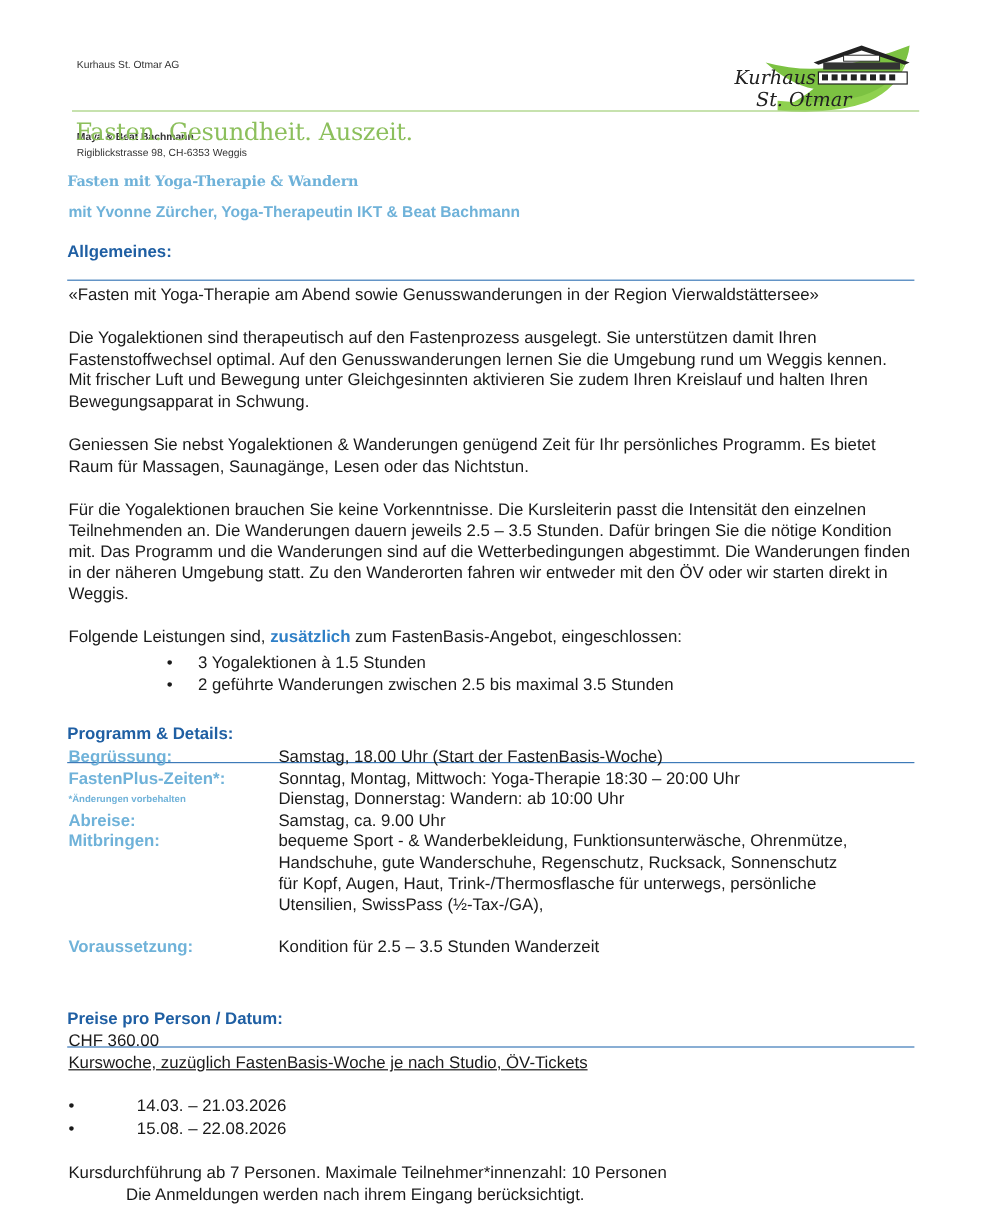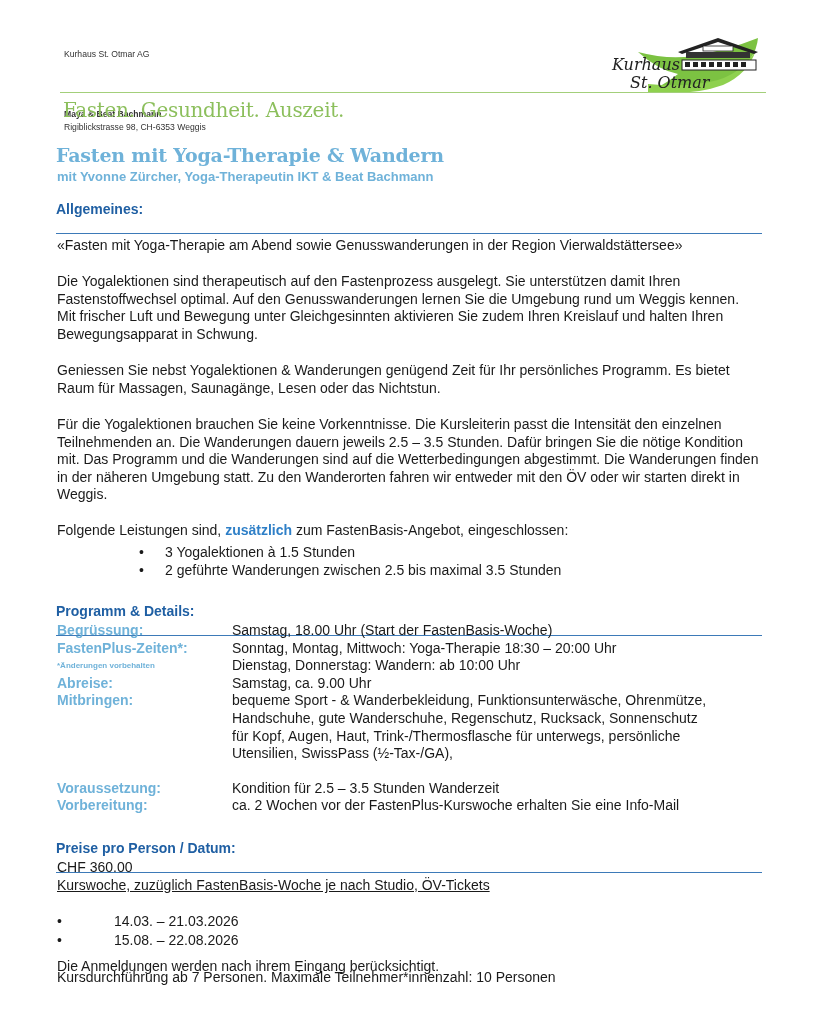--- a/index.html
+++ b/index.html
@@ -13,21 +13,21 @@
   .hdr-mid { position: absolute; left: 222px; top: 48px; font-size: 8.6px; line-height: 12.3px; color: #333; }
   .hdr-mid .row { display: flex; }
   .hdr-mid .k { width: 34px; }
   .logo { position: absolute; left: 608px; top: 30px; width: 160px; height: 72px; }
   .green-rule { position: absolute; left: 60px; top: 92px; width: 706px; height: 1px; background: #a3cf7a; }
 
   .tagline { position: absolute; left: 63px; top: 98px; font-family: "DejaVu Serif", serif; font-size: 20px;
              color: #8cbf5c; letter-spacing: -0.3px; font-weight: normal; }
 
   .title { position: absolute; left: 56px; top: 144px; font-family: "DejaVu Serif", serif; font-weight: bold;
-           font-size: 19px; color: #6fb2d9; letter-spacing: -0.2px; }
+           font-size: 12px; color: #6fb2d9; letter-spacing: -0.2px; }
   .subtitle { position: absolute; left: 57px; top: 169px; font-size: 13px; font-weight: bold; color: #6fb2d9; }
 
   .section-h { position: absolute; left: 56px; width: 706px; font-size: 14px; font-weight: bold; color: #1f5fa3;
                border-bottom: 1.5px solid #3d7ab8; padding-bottom: 15px; line-height: 17px; }
 
   .p { position: absolute; left: 57px; width: 710px; font-size: 14px; line-height: 17.6px; color: #1a1a1a; }
   .accent { color: #2e7fc7; font-weight: bold; }
 
   .bullets { position: absolute; left: 57px; font-size: 14px; line-height: 17.6px; }
   .bullets .b { position: relative; padding-left: 108px; }
@@ -121,30 +121,26 @@
     </div>
     <div class="drow">
       <div class="dk">Mitbringen:</div>
       <div class="dv" style="max-width:480px;">bequeme Sport - &amp; Wanderbekleidung, Funktionsunterwäsche, Ohrenmütze, Handschuhe, gute Wanderschuhe, Regenschutz, Rucksack, Sonnenschutz für Kopf, Augen, Haut, Trink-/Thermosflasche für unterwegs, persönliche Utensilien, SwissPass (½-Tax-/GA),</div>
     </div>
     <div style="height:17px;"></div>
     <div class="drow">
       <div class="dk">Voraussetzung:</div>
       <div class="dv">Kondition für 2.5 – 3.5 Stunden Wanderzeit</div>
     </div>
-    <div class="drow">
-      <div class="dk">Vorbereitung:</div>
-      <div class="dv">ca. 2 Wochen vor der FastenPlus-Kurswoche erhalten Sie eine Info-Mail</div>
-    </div>
   </div>
 
   <div class="section-h" style="top:840px;">Preise pro Person / Datum:</div>
   <div class="p" style="top:859px;">CHF 360.00</div>
   <div class="p" style="top:877px;text-decoration:underline;">Kurswoche, zuzüglich FastenBasis-Woche je nach Studio, ÖV-Tickets</div>
 
   <div class="dates" style="top:912px;">
     <div class="d"><span class="dot">•</span><span>14.03. – 21.03.2026</span></div>
     <div class="d"><span class="dot">•</span><span>15.08. – 22.08.2026</span></div>
   </div>
 
   <div class="p" style="top:969px;">Kursdurchführung ab 7 Personen. Maximale Teilnehmer*innenzahl: 10 Personen</div>
-  <div class="p" style="top:958px;">Die Anmeldungen werden nach ihrem Eingang berücksichtigt.</div>
+  <div class="p" style="top:987px;margin-left:48px;">Die Anmeldungen werden nach ihrem Eingang berücksichtigt.</div>
 </div>
 
 </body></html>

